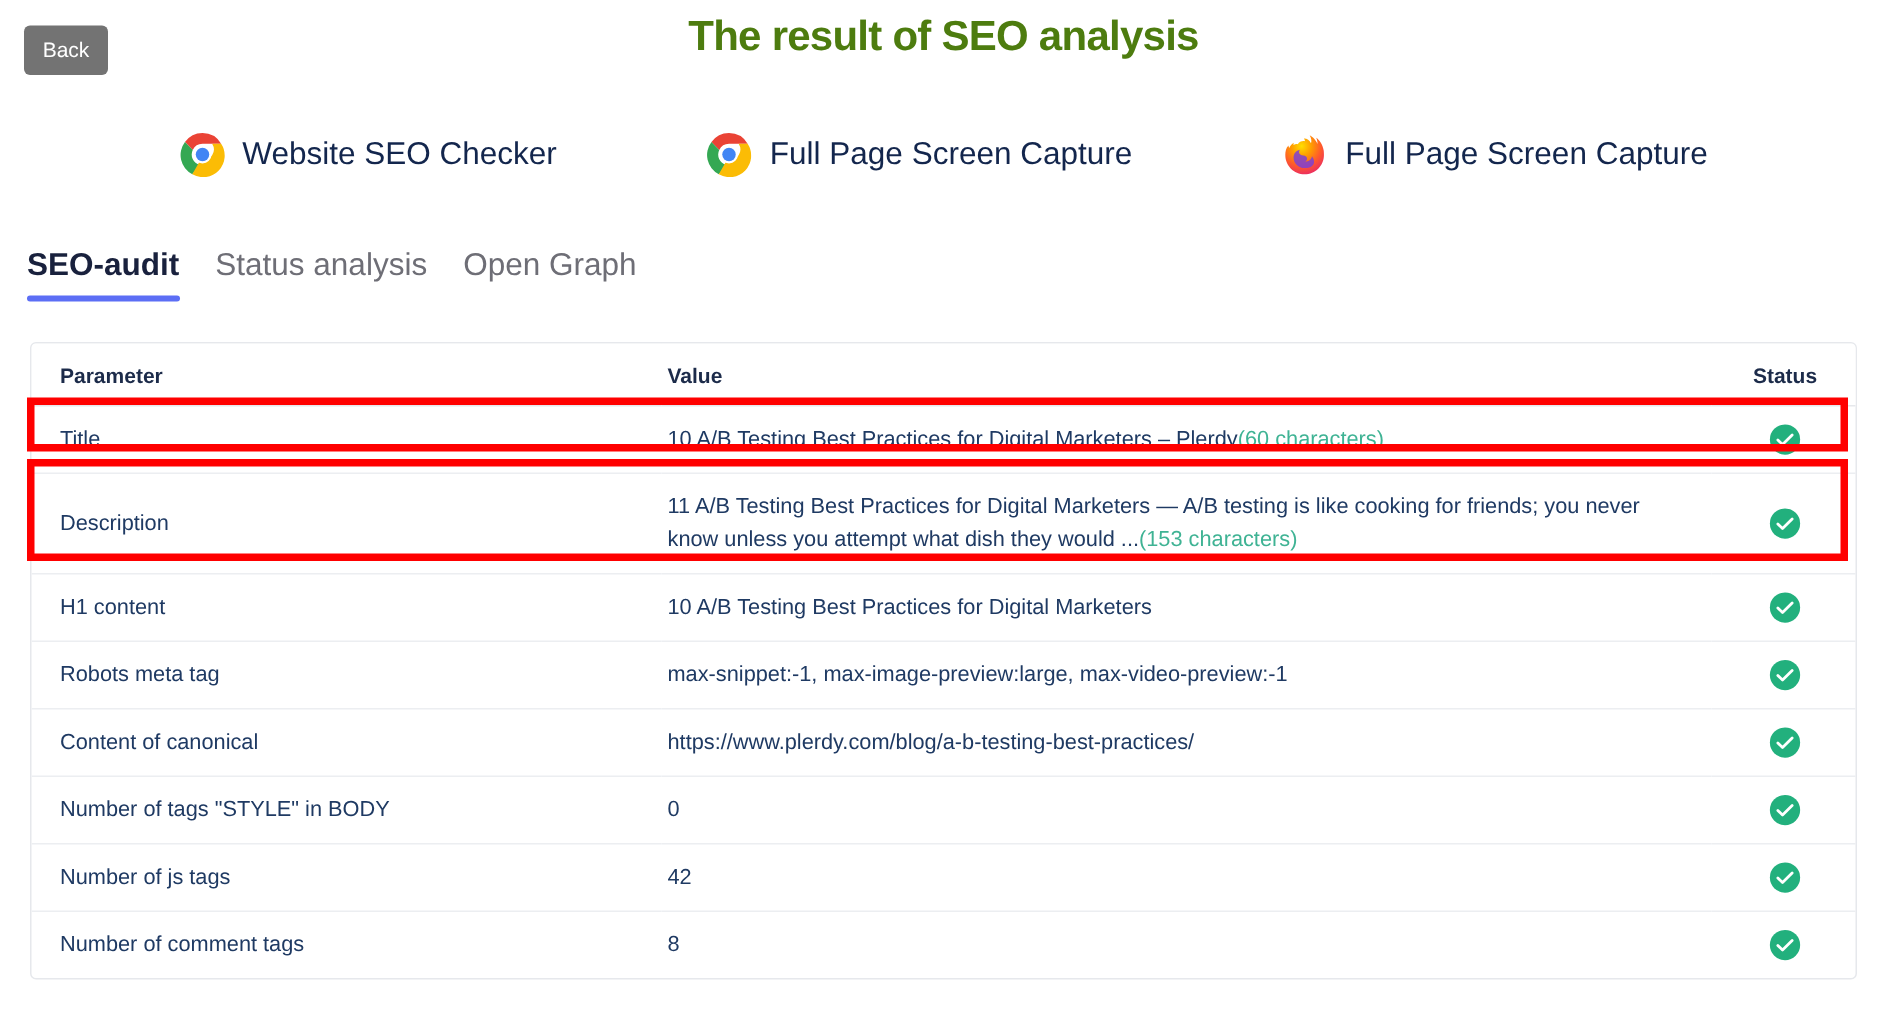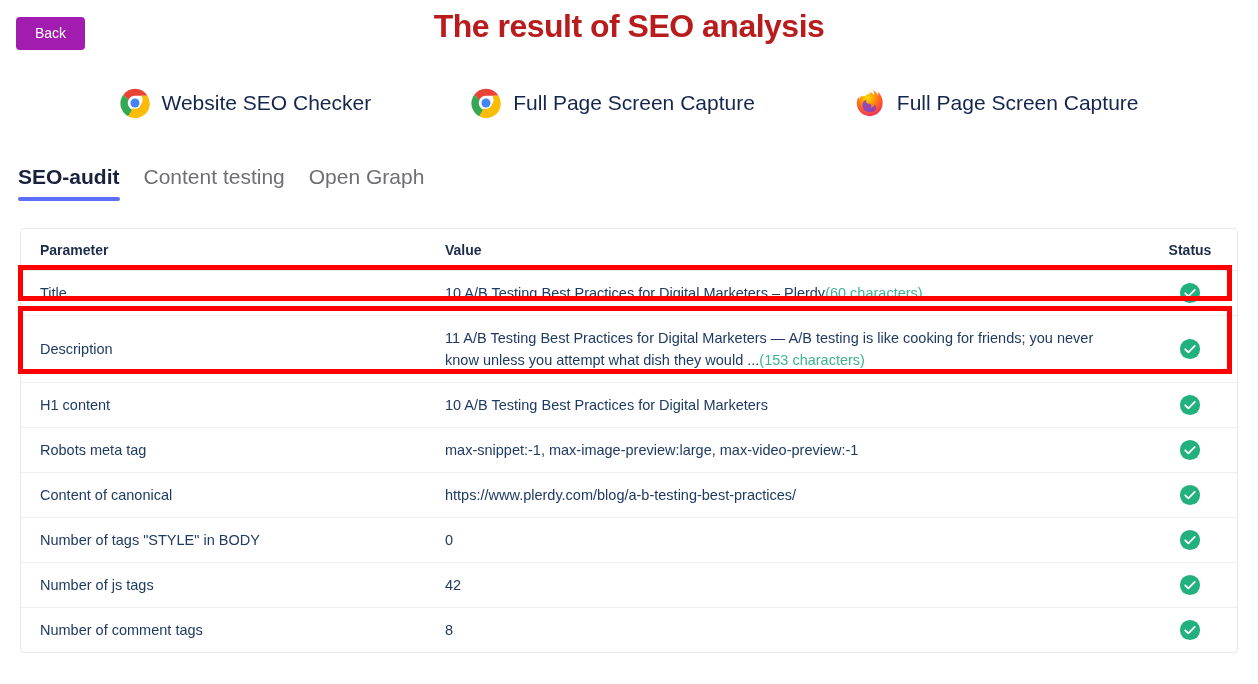--- a/index.html
+++ b/index.html
@@ -18,46 +18,46 @@
     width: 1258px;
     height: 684px;
     background: #ffffff;
   }
 
   
   .back-button {
     position: absolute;
     left: 16px;
     top: 17px;
-    width: 69px;
+    width: 56px;
     height: 33px;
-    background: #a21caf;
+    background: #737373;
     color: #ffffff;
     border: none;
     border-radius: 4px;
     font-family: "Liberation Sans", sans-serif;
     font-size: 14px;
     font-weight: 400;
     line-height: 33px;
     text-align: center;
     padding: 0;
     cursor: pointer;
   }
 
   
   .page-title {
     position: absolute;
     left: 0;
     top: 8px;
     width: 1258px;
     text-align: center;
     font-family: "Liberation Sans", sans-serif;
-    font-size: 32px;
+    font-size: 28px;
     font-weight: bold;
-    color: #b91c1c;
+    color: #4d7c0f;
     letter-spacing: -0.5px;
     margin: 0;
   }
 
   
   .ext-row {
     position: absolute;
     top: 88px;
     left: 0;
     width: 1258px;
@@ -231,21 +231,21 @@
           </defs>
           <path d="M44 20c-1-7-5-12-8-14 .8 2 1.4 4.5 1.4 6.6 0 0-2.5-6-8.4-9.2 1.8 3 2.2 6.2 1.4 8.6-1.6-3.5-4.5-5.2-7.7-5 .6.6 1.2 1.6 1.2 2.8-3.6-.5-6 1-7.6 3.2-1.4-.2-3-.1-4.6.8-.1-1 .1-1.8.4-2.4-2.2 1.1-4 3.2-4.9 5.6-.6-.6-.8-1.6-.8-2.6C3.6 17 3 21 3 24.4 3 35.8 12.2 45 23.6 45S44.2 35.8 44.2 24.4c0-1.5-.1-3-.2-4.4z" fill="url(#fxg)"></path>
           <path d="M23.6 38.5c-6.5 0-11.8-5-11.8-11.1 0-4.6 2.8-7.6 6.6-8.6-1.3 2-.7 4.3.6 5.3 2 1.5 4.5.6 6.1 1.9 1.8 1.4 1.4 4.2-.7 5.5 3.4.3 6.5-2.2 7.1-5.6 1.5 2 2.2 4 2.2 6-.1 3.9-4.1 6.6-10.1 6.6z" fill="#7e3fd4" opacity="0.85"></path>
         </svg>
         <span class="ext-label">Full Page Screen Capture</span>
       </div>
     </div>
 
   <div class="tabs" id="tabs">
       <div class="tab active">SEO-audit</div>
-      <div class="tab">Content testing</div>
+      <div class="tab">Status analysis</div>
       <div class="tab">Open Graph</div>
     </div>
 
   <div class="table-wrap">
     <table class="audit">
       <thead>
         <tr>
           <th class="col-param">Parameter</th>
           <th class="col-value">Value</th>
           <th class="col-status">Status</th>

